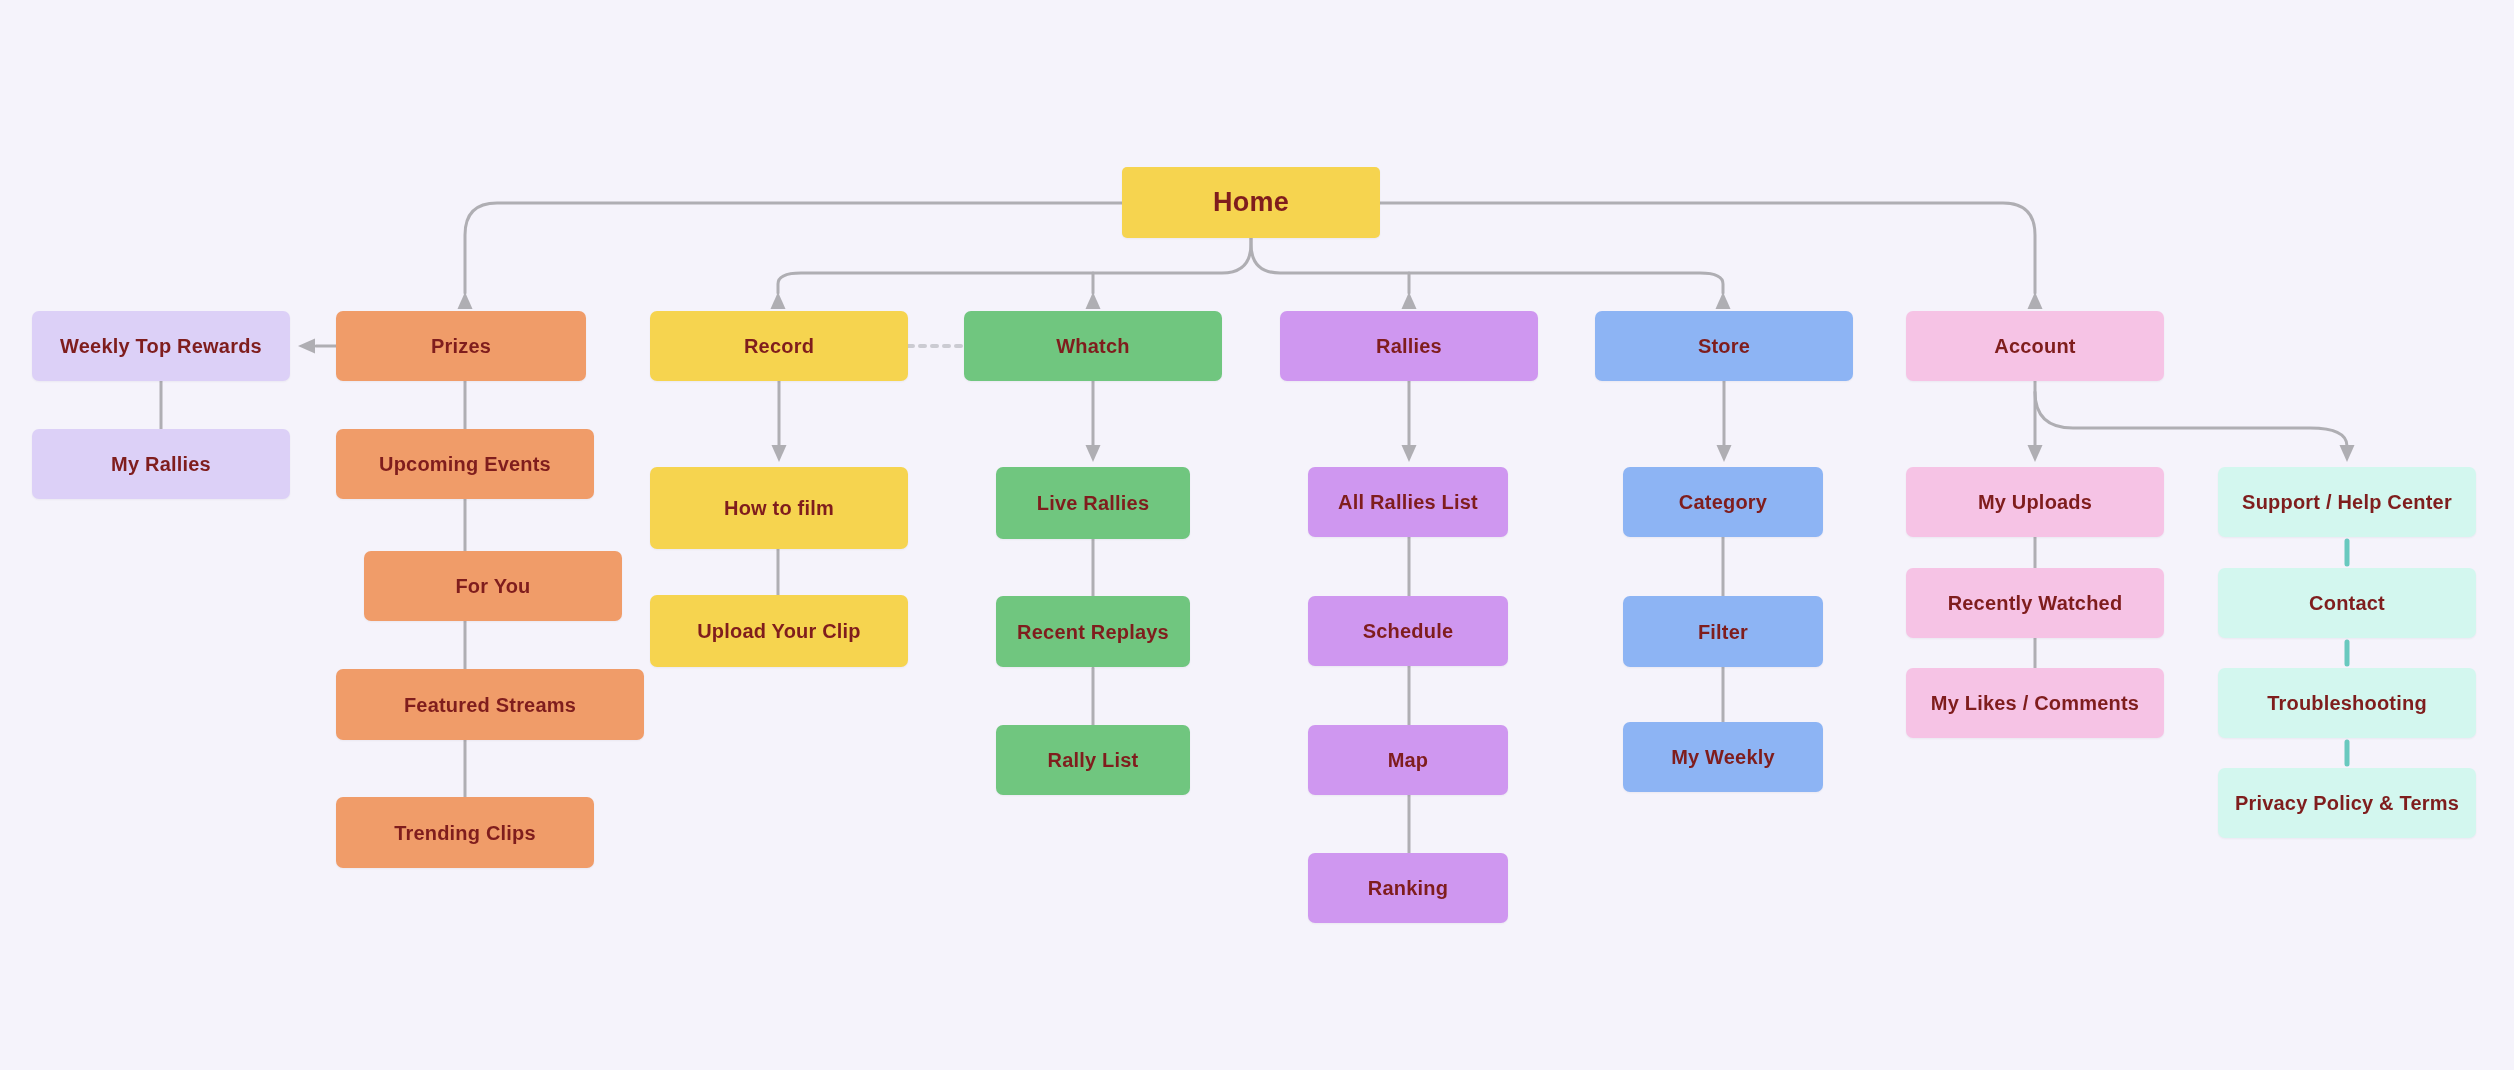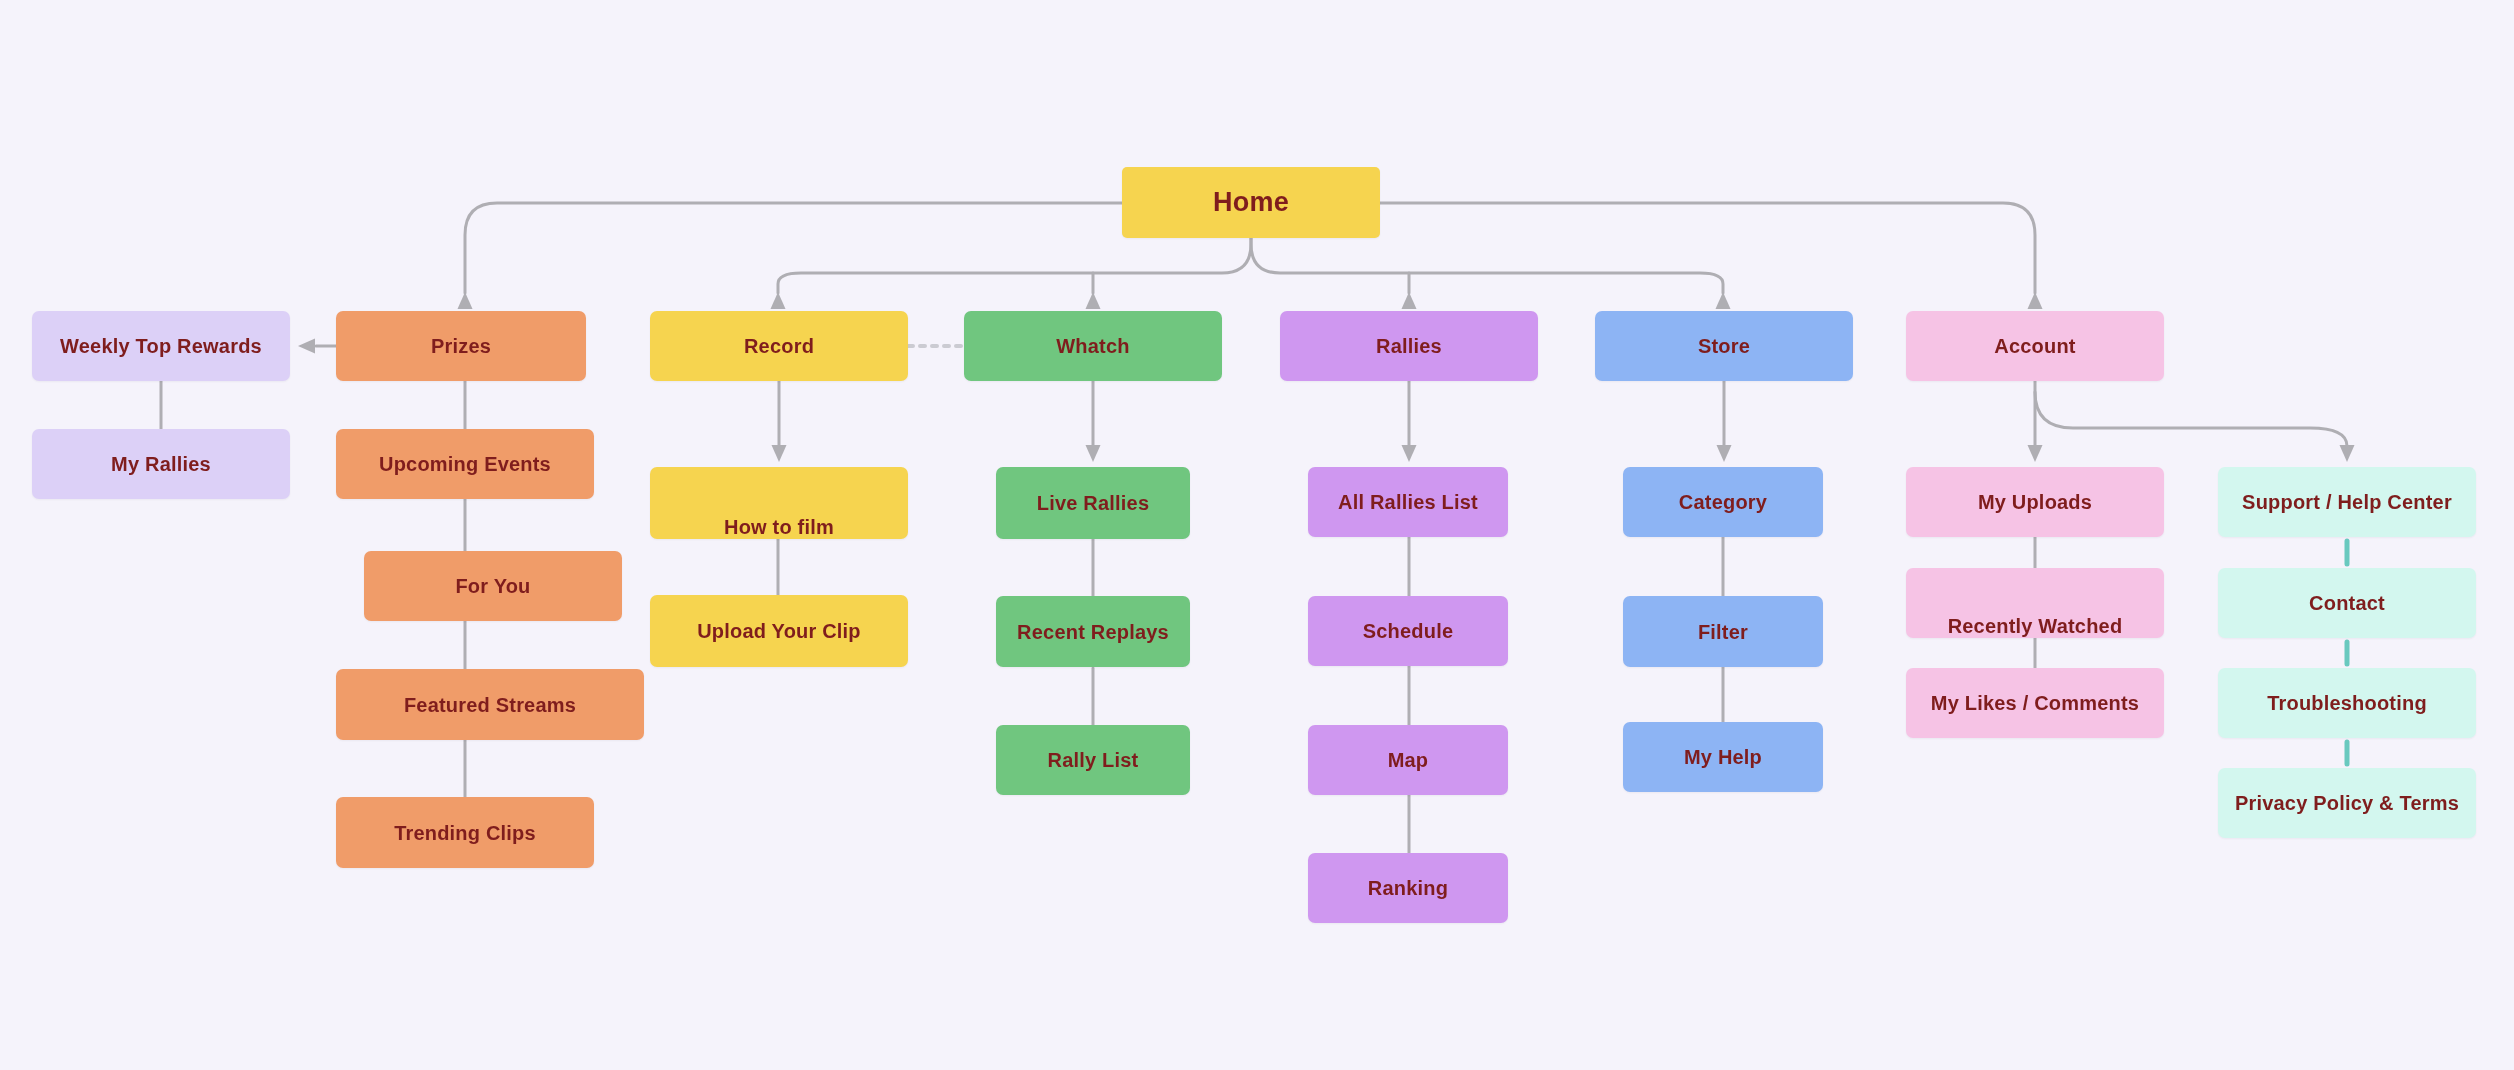--- a/index.html
+++ b/index.html
@@ -95,21 +95,21 @@
       </div>
       <div class="node" style="left: 336px; top: 669px; width: 308px; height: 71px; background: rgb(240, 156, 105);">
         <span class="lbl">Featured Streams</span>
       </div>
       <div class="node" style="left: 336px; top: 797px; width: 258px; height: 71px; background: rgb(240, 156, 105);">
         <span class="lbl">Trending Clips</span>
       </div>
       <div class="node" style="left: 650px; top: 311px; width: 258px; height: 70px; background: rgb(246, 212, 79);">
         <span class="lbl">Record</span>
       </div>
-      <div class="node" style="left: 650px; top: 467px; width: 258px; height: 72px; background: rgb(246, 212, 79); align-items: flex-end;">
+      <div class="node" style="left: 650px; top: 467px; width: 258px; height: 82px; background: rgb(246, 212, 79);">
         <span class="lbl">How to film</span>
       </div>
       <div class="node" style="left: 650px; top: 595px; width: 258px; height: 72px; background: rgb(246, 212, 79);">
         <span class="lbl">Upload Your Clip</span>
       </div>
       <div class="node" style="left: 964px; top: 311px; width: 258px; height: 70px; background: rgb(112, 198, 127);">
         <span class="lbl">Whatch</span>
       </div>
       <div class="node" style="left: 996px; top: 467px; width: 194px; height: 72px; background: rgb(112, 198, 127);">
         <span class="lbl">Live Rallies</span>
@@ -138,29 +138,29 @@
       <div class="node" style="left: 1595px; top: 311px; width: 258px; height: 70px; background: rgb(141, 180, 244);">
         <span class="lbl">Store</span>
       </div>
       <div class="node" style="left: 1623px; top: 467px; width: 200px; height: 70px; background: rgb(141, 180, 244);">
         <span class="lbl">Category</span>
       </div>
       <div class="node" style="left: 1623px; top: 596px; width: 200px; height: 71px; background: rgb(141, 180, 244);">
         <span class="lbl">Filter</span>
       </div>
       <div class="node" style="left: 1623px; top: 722px; width: 200px; height: 70px; background: rgb(141, 180, 244);">
-        <span class="lbl">My Help</span>
+        <span class="lbl">My Weekly</span>
       </div>
       <div class="node" style="left: 1906px; top: 311px; width: 258px; height: 70px; background: rgb(246, 195, 229);">
         <span class="lbl">Account</span>
       </div>
       <div class="node" style="left: 1906px; top: 467px; width: 258px; height: 70px; background: rgb(246, 195, 229);">
         <span class="lbl">My Uploads</span>
       </div>
-      <div class="node" style="left: 1906px; top: 568px; width: 258px; height: 70px; background: rgb(246, 195, 229); align-items: flex-end;">
+      <div class="node" style="left: 1906px; top: 568px; width: 258px; height: 70px; background: rgb(246, 195, 229);">
         <span class="lbl">Recently Watched</span>
       </div>
       <div class="node" style="left: 1906px; top: 668px; width: 258px; height: 70px; background: rgb(246, 195, 229);">
         <span class="lbl">My Likes / Comments</span>
       </div>
       <div class="node" style="left: 2218px; top: 467px; width: 258px; height: 70px; background: rgb(211, 247, 239);">
         <span class="lbl">Support / Help Center</span>
       </div>
       <div class="node" style="left: 2218px; top: 568px; width: 258px; height: 70px; background: rgb(211, 247, 239);">
         <span class="lbl">Contact</span>

